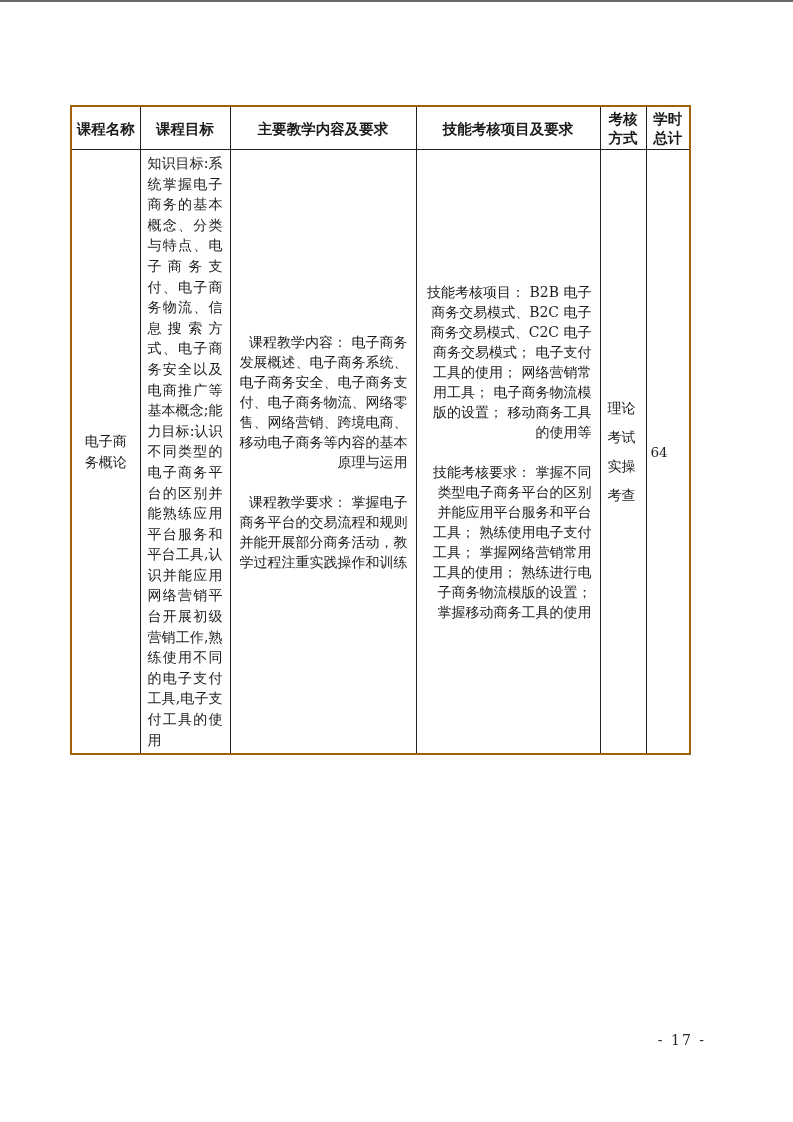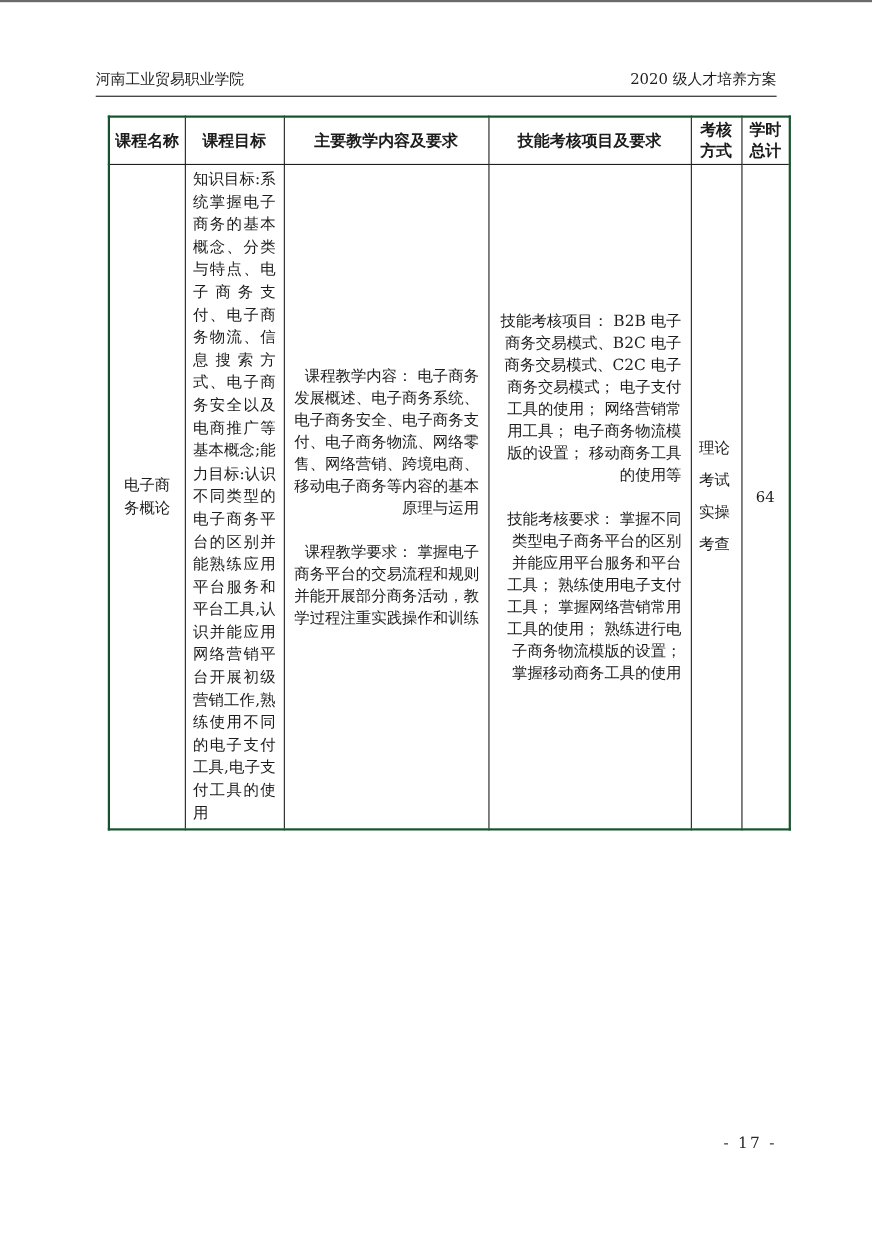--- a/index.html
+++ b/index.html
@@ -24,24 +24,24 @@
   .doc-header {
     position: absolute;
     left: 87px; top: 64px; width: 619px;
     display: flex; justify-content: space-between; align-items: flex-end;
     font-size: 13.5px; line-height: 17px;
     border-bottom: 1.5px solid #1c1c1c;
     padding-bottom: 6px;
   }
   table.course-table {
     position: absolute;
-    left: 98px; top: 105px; width: 619px;
+    left: 70px; top: 105px; width: 619px;
     border-collapse: collapse;
     table-layout: fixed;
-    border: 2px solid #14532d;
+    border: 2px solid #a16207;
   }
   .course-table col.c1 { width: 69px; }
   .course-table col.c2 { width: 90px; }
   .course-table col.c3 { width: 186px; }
   .course-table col.c4 { width: 184px; }
   .course-table col.c5 { width: 46px; }
   .course-table col.c6 { width: 44px; }
   .course-table th, .course-table td {
     border: 1.5px solid #1f1f1f;
     padding: 2px 4px;
@@ -89,42 +89,38 @@
   td.cell-paragraphs p + p { margin-top: 20px; }
   td.cell-method {
     vertical-align: middle;
     text-align: left;
     padding: 2px 7px;
     line-height: 29px;
     word-break: break-all;
   }
   td.cell-hours {
     vertical-align: middle;
-    text-align: center;
+    text-align: left;
     font-size: 13.5px;
   }
   .doc-footer {
     position: absolute;
     top: 1032px; right: 87px;
     font-size: 14px;
     letter-spacing: 2px;
     color: #2a2a2a;
   }
 </style>
 </head>
 <body>
 
 <div class="page">
 
   <div class="top-scan-artifact"></div>
 
-  <div class="doc-header">
-    <span>河南工业贸易职业学院</span>
-    <span>2020 级人才培养方案</span>
-  </div>
 
   <table class="course-table">
     <colgroup>
       <col class="c1">
         <col class="c2">
         <col class="c3">
         <col class="c4">
         <col class="c5">
         <col class="c6">
     </colgroup>

